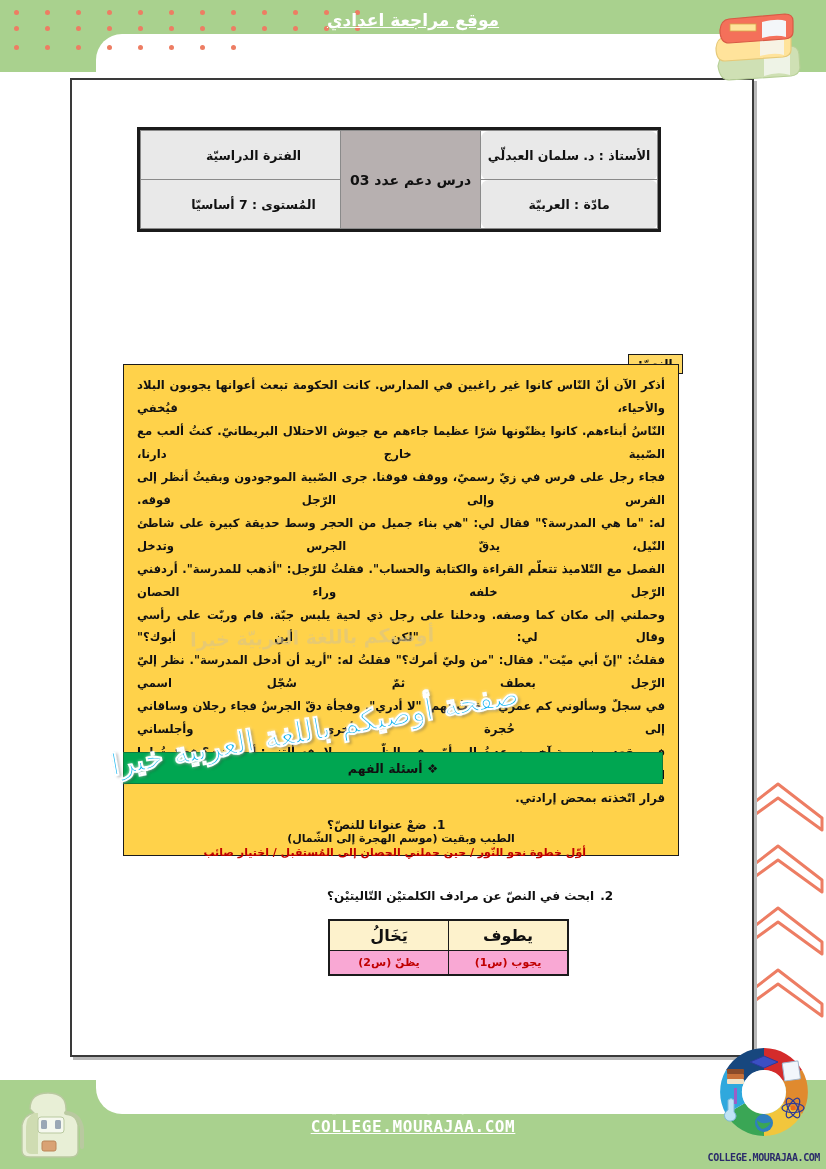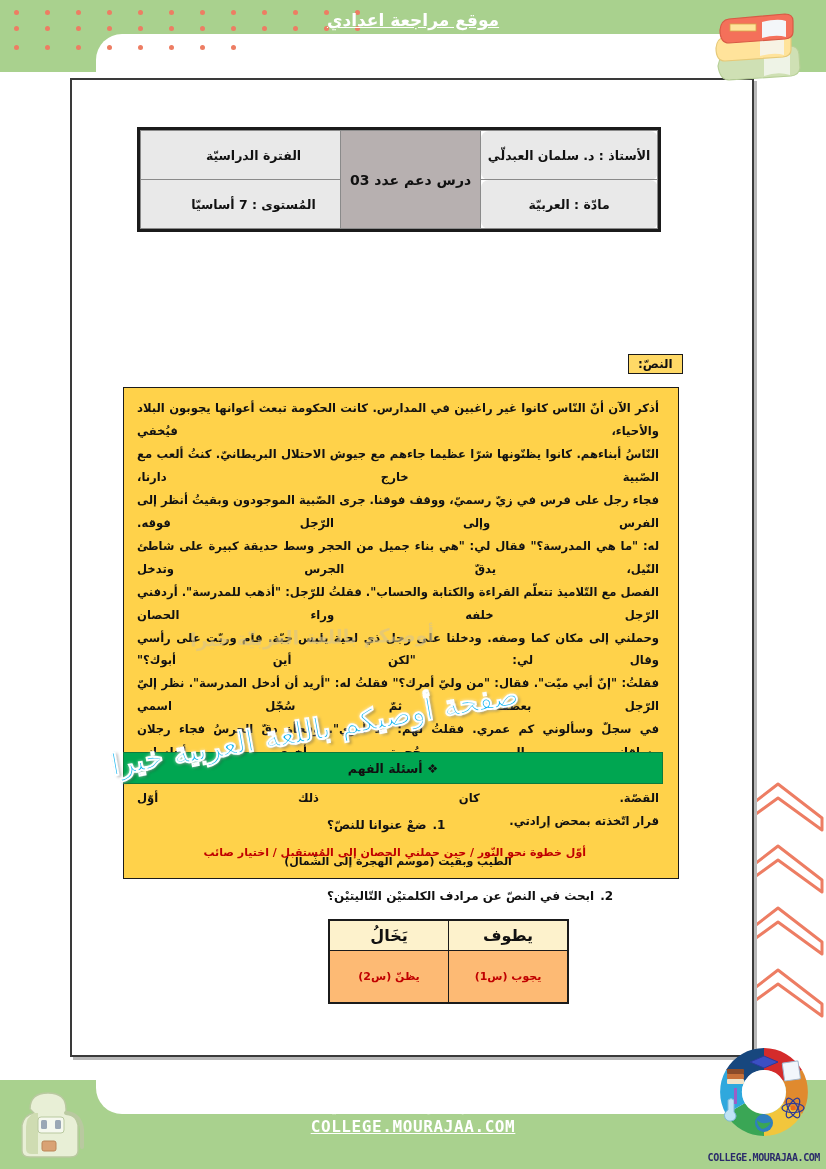--- a/index.html
+++ b/index.html
@@ -66,23 +66,23 @@
   .hdr-table td.col-left{width:36%;border-radius:8px;}
 
   
   .nass-label{
     position:absolute;left:556px;top:274px;background:#ffd966;border:1.5px solid #1b1b1b;
     padding:2px 9px;font-size:12px;font-weight:bold;color:#111;
   }
 
   
   .passage{
-    position:absolute;left:51px;top:307px;width:556px;
+    position:absolute;left:51px;top:284px;width:556px;
     background:#ffd24a;border:1.5px solid #1b1b1b;
-    padding:9px 19px 10px 13px;box-sizing:border-box;
+    padding:9px 13px 10px 13px;box-sizing:border-box;
   }
   .passage p{
     margin:0;color:#111;font-size:11.6px;line-height:1.98;
     text-align:justify;text-align-last:justify;font-weight:bold;
   }
   .passage .tail{text-align-last:right;}
   .attrib{margin-top:22px;text-align:center;font-size:11px;font-weight:bold;color:#111;}
 
   
   .wm-faint{
@@ -111,22 +111,22 @@
   }
 
   
   .syn-wrap{position:absolute;left:256px;top:839px;width:239px;border:1px solid #1b1b1b;}
   .syn{width:100%;border-collapse:collapse;table-layout:fixed;}
   .syn th{
     background:#fdf2cc;border:1px solid #1b1b1b;color:#111;
     font-size:16px;font-weight:bold;padding:5px 0;text-align:center;
   }
   .syn td{
-    background:#fdba74;border:1px solid #1b1b1b;color:#c00000;
-    font-size:11px;font-weight:bold;padding:19px 0;text-align:center;
+    background:#f9a8d4;border:1px solid #1b1b1b;color:#c00000;
+    font-size:11px;font-weight:bold;padding:5px 0;text-align:center;
   }
 
   
   .wm-cyan{
     position:absolute;left:108px;top:712px;z-index:9;
     font-size:30px;font-weight:bold;color:#00b0f0;
     -webkit-text-stroke:1px #ffffff;
     text-shadow:0 0 4px #ffffff,2px 2px 3px rgba(0,0,0,.35);
     transform:rotate(-10deg);white-space:nowrap;pointer-events:none;
     font-family:"DejaVu Serif","Liberation Serif",serif;

